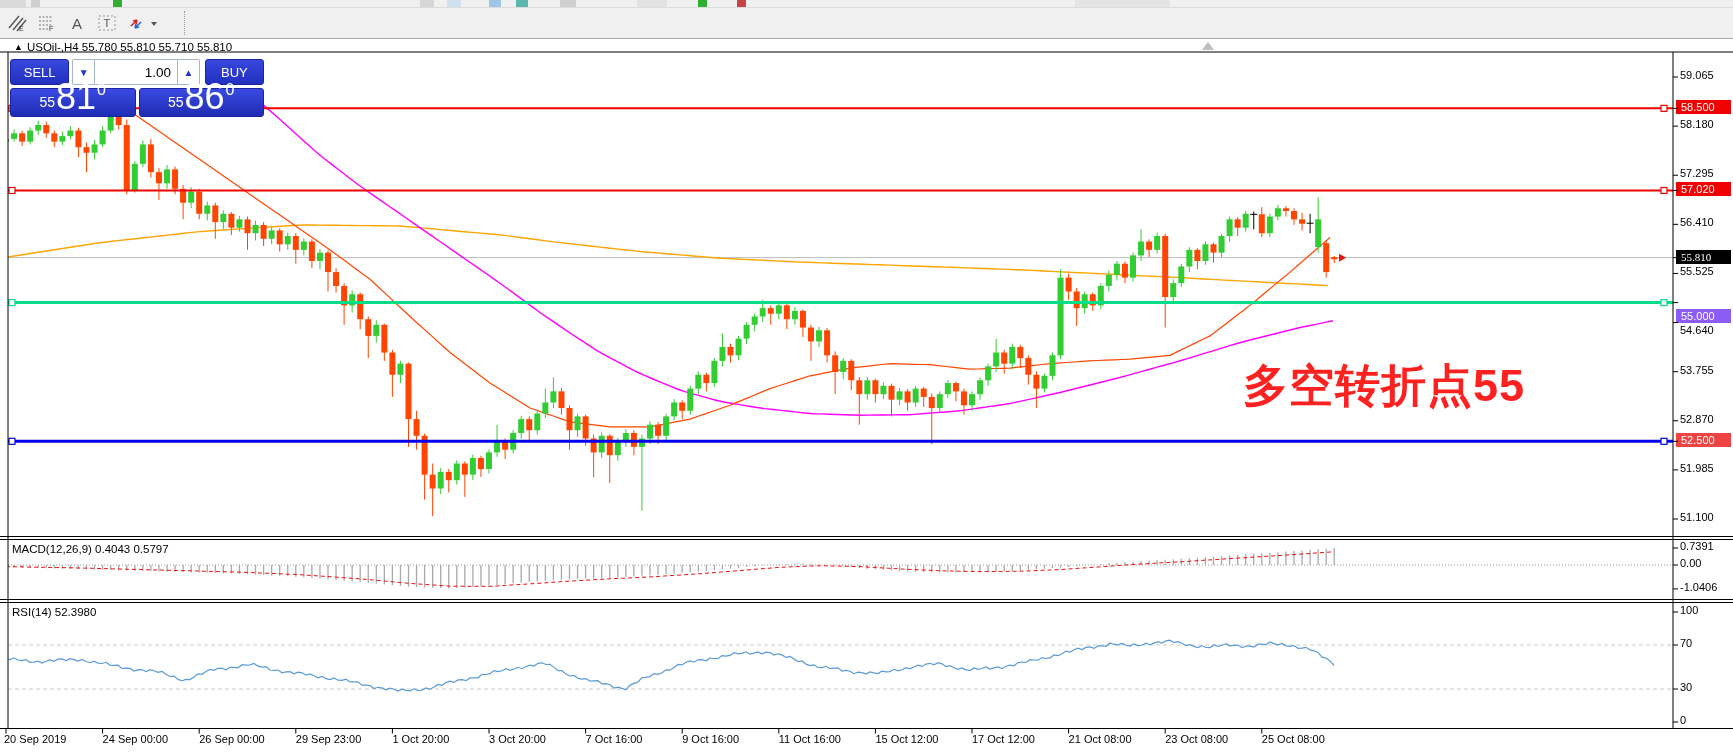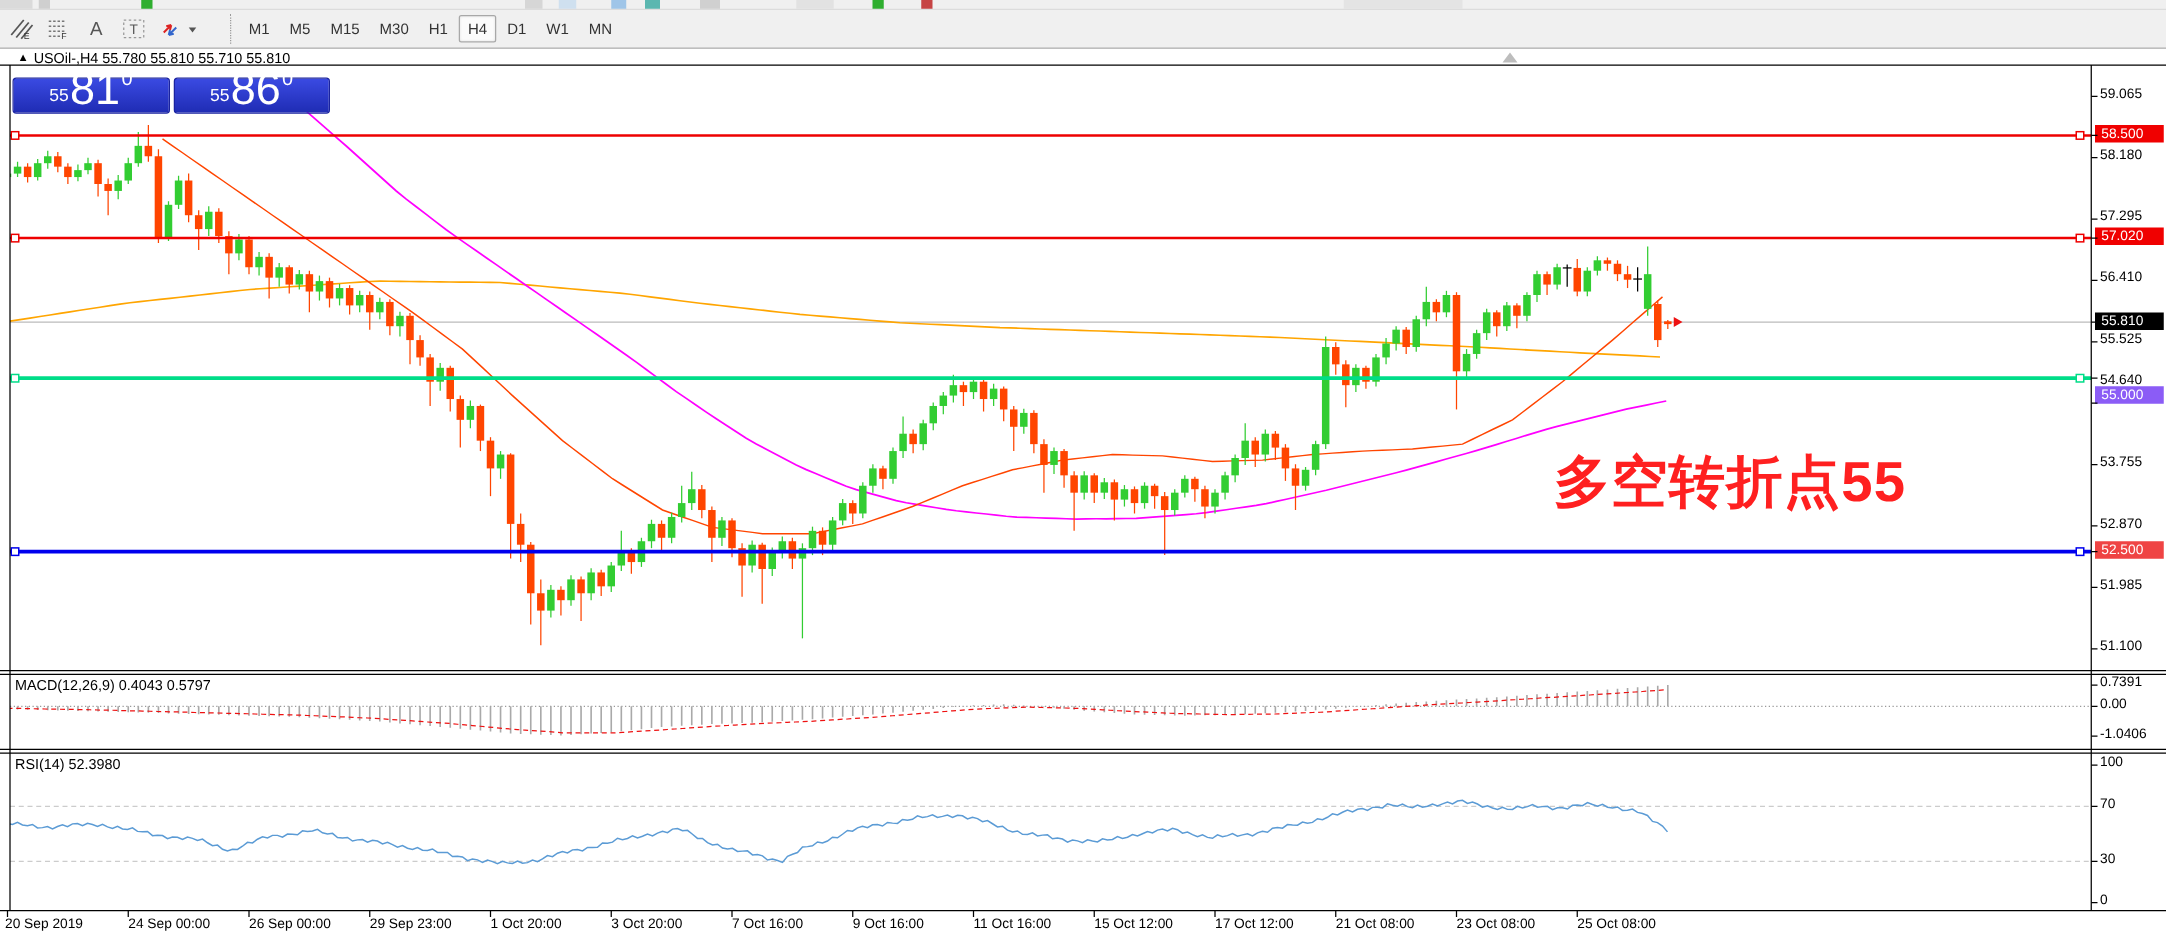--- a/index.html
+++ b/index.html
@@ -109,40 +109,40 @@
         </svg>
     </div>
     <div class="tool-btn" style="width:38px;">
       <svg width="32" height="18" viewBox="0 0 32 18">
         <path d="M4 12 L10 6 M10 6 l-4 1 M10 6 l-1 4" stroke="#d22" stroke-width="1.6" fill="none"></path>
         <path d="M8 14 L14 8 M8 14 l1 -4 M8 14 l4 -1" stroke="#36c" stroke-width="1.6" fill="none"></path>
         <path d="M24 8 l3 4 l3 -4 z" fill="#555"></path>
       </svg>
     </div>
     <div class="tf-sep"></div>
-    <div id="tf-group" style="display:flex;align-items:center;">
-        <div class="tf-btn">M1</div>
-        <div class="tf-btn">M5</div>
-        <div class="tf-btn">M15</div>
-        <div class="tf-btn">M30</div>
-        <div class="tf-btn">H1</div>
-        <div class="tf-btn active">H4</div>
-        <div class="tf-btn">D1</div>
-        <div class="tf-btn">W1</div>
-        <div class="tf-btn">MN</div>
-      </div>
   </div>
 
   <div id="win-top"></div>
   <div id="ohlc-header">
     <span class="arr">▲</span><span>USOil-,H4  55.780 55.810 55.710 55.810</span>
   </div>
   <div id="shift-marker"></div>
 
   <div id="trade-panel">
+    <div id="tp-row1">
+      <div class="tp-btn" id="sell-btn">SELL</div>
+      <div class="spin-btn" id="vol-down">
+        <span>▼</span>
+        </div>
+      <input id="vol-input" value="1.00" style="">
+      <div class="spin-btn" id="vol-up">
+        <span>▲</span>
+        </div>
+      <div class="tp-btn" id="buy-btn">BUY</div>
+    </div>
     <div id="tp-row2">
       <div class="px-box">
         <span class="px-small">55</span>
         <span class="px-big">81</span>
         <span class="px-sup">0</span>
       </div>
       <div class="px-box">
         <span class="px-small">55</span>
         <span class="px-big">86</span>
         <span class="px-sup">0</span>
@@ -739,24 +739,24 @@
       <line x1="1261.8" y1="728.5" x2="1261.8" y2="733.5" stroke="#000"></line>
     </svg>
 
   <div id="price-axis">
       <div class="ax-label" style="top: 69px; left: 1680px;">59.065</div>
       <div class="ax-badge" style="top: 100.354px; left: 1676px; background: rgb(240, 0, 0); width: 55px;">58.500</div>
       <div class="ax-label" style="top: 118.112px; left: 1680px;">58.180</div>
       <div class="ax-label" style="top: 167.224px; left: 1680px;">57.295</div>
       <div class="ax-badge" style="top: 182.485px; left: 1676px; background: rgb(240, 0, 0); width: 55px;">57.020</div>
       <div class="ax-label" style="top: 216.336px; left: 1680px;">56.410</div>
-      <div class="ax-badge" style="top: 249.633px; left: 1676px; background: rgb(0, 0, 0); width: 55px;">55.810</div>
+      <div class="ax-badge" style="top: 249.633px; left: 1676px; background: rgb(0, 0, 0); width: 55px; font-family: Liberation Serif, serif;">55.810</div>
       <div class="ax-label" style="top: 265.448px; left: 1680px;">55.525</div>
       <div class="ax-badge" style="top: 309px; left: 1676px; background: #8b5cf6; width: 55px;">55.000</div>
-      <div class="ax-label" style="top: 298px; left: 1680px;">54.640</div>
+      <div class="ax-label" style="top: 324px; left: 1680px;">54.640</div>
       <div class="ax-label" style="top: 363.673px; left: 1680px;">53.755</div>
       <div class="ax-label" style="top: 412.785px; left: 1680px;">52.870</div>
       <div class="ax-badge" style="top: 433.317px; left: 1676px; background: #ef4444; width: 55px;">52.500</div>
       <div class="ax-label" style="top: 461.897px; left: 1680px;">51.985</div>
       <div class="ax-label" style="top: 511.009px; left: 1680px;">51.100</div>
       <div class="ax-label" style="top: 540.001px; left: 1680px;">0.7391</div>
       <div class="ax-label" style="top: 557px; left: 1680px;">0.00</div>
       <div class="ax-label" style="top: 580.934px; left: 1680px;">-1.0406</div>
       <div class="ax-label" style="top: 604px; left: 1680px;">100</div>
       <div class="ax-label" style="top: 637px; left: 1680px;">70</div>

